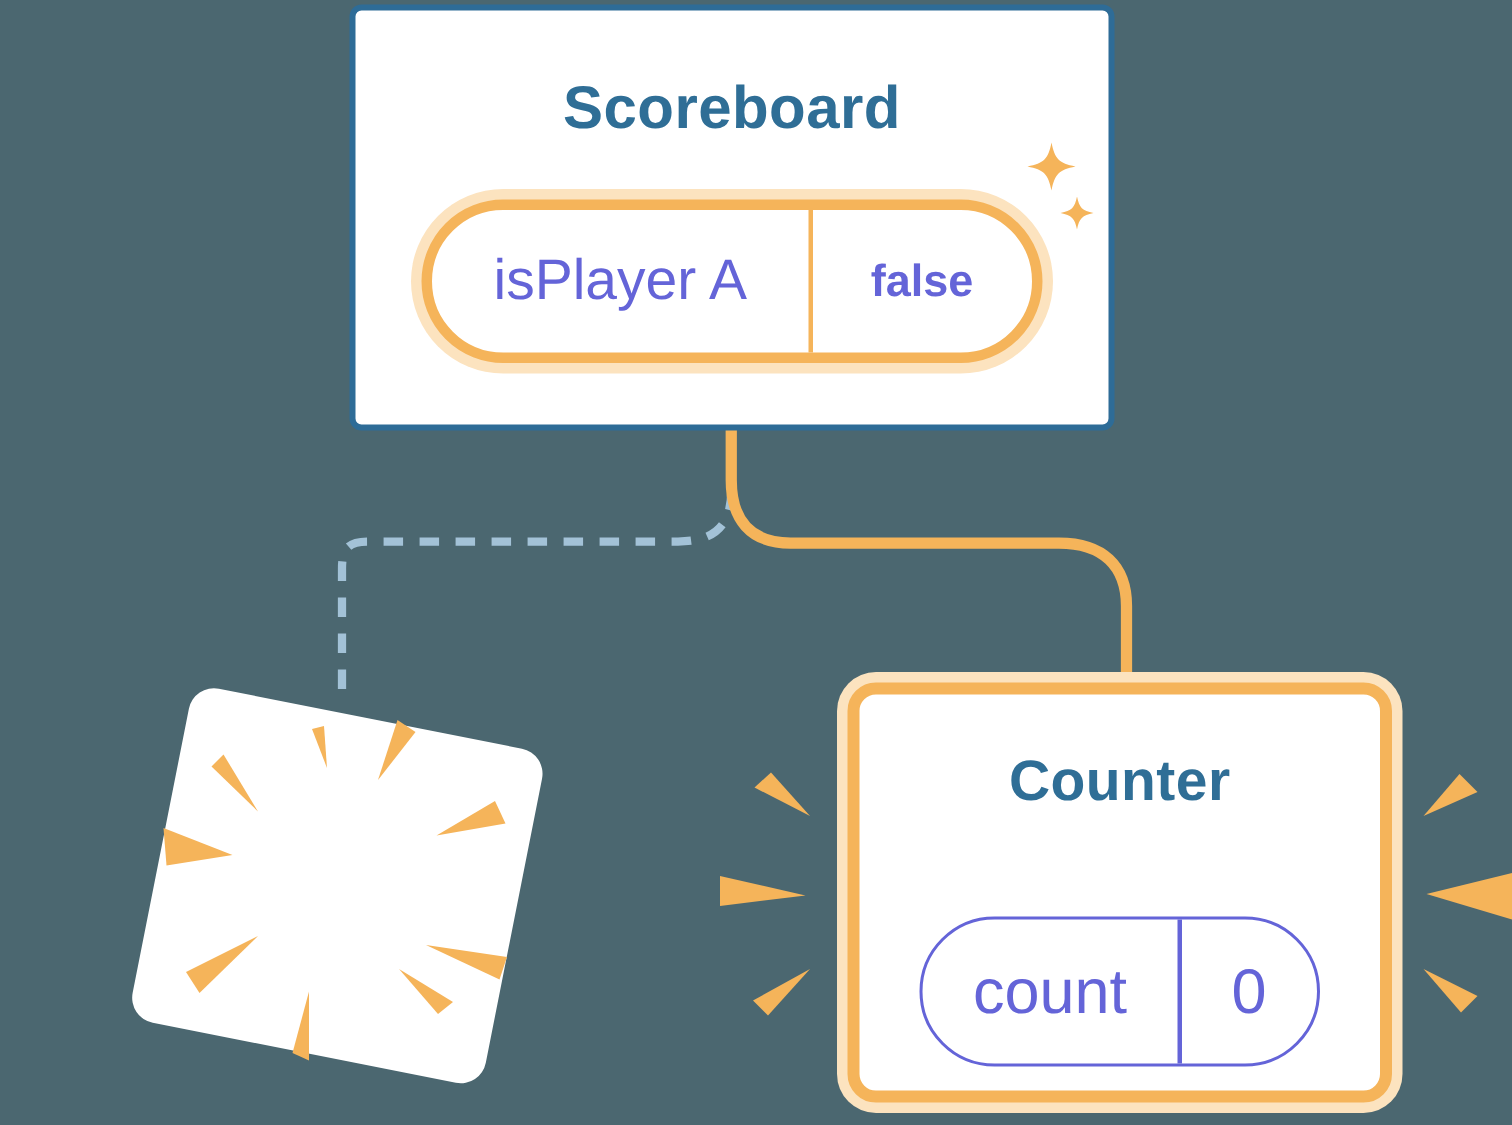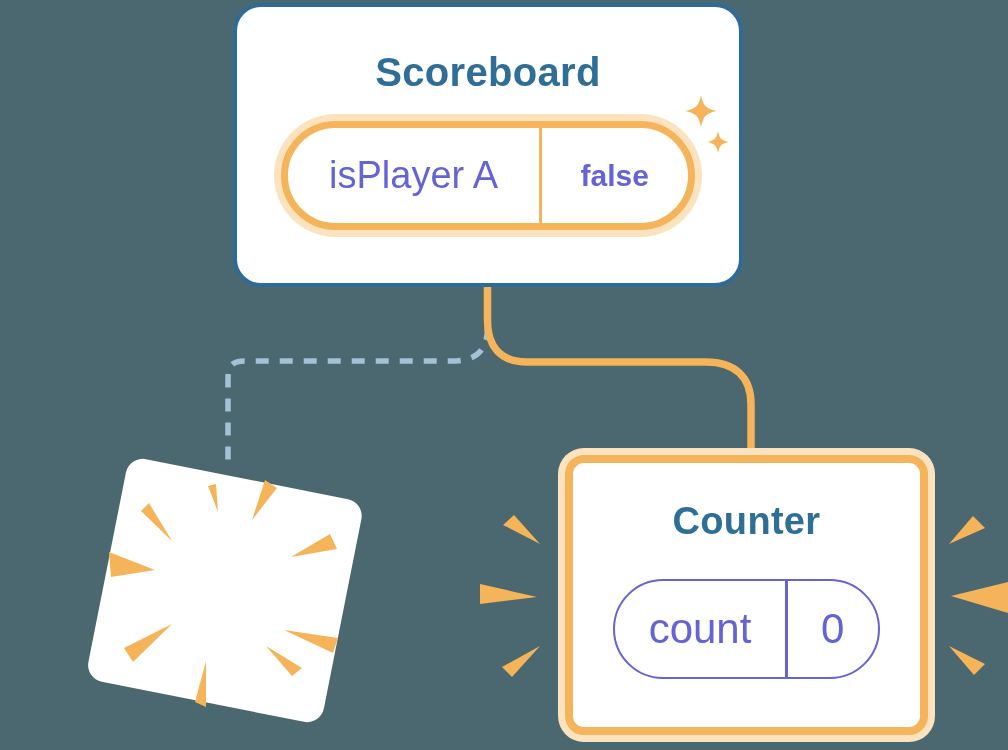--- a/index.html
+++ b/index.html
@@ -22,42 +22,42 @@
     z-index: 0;
   }
   
   .card-scoreboard {
     position: absolute;
     left: 233px; top: 3px;
     width: 510px; height: 284px;
     box-sizing: border-box;
     background: #FFFFFF;
     border: 4.5px solid #2E6C97;
-    border-radius: 28px;
+    border-radius: 8px;
     z-index: 1;
     display: flex;
     flex-direction: column;
     align-items: center;
   }
   .card-title {
     margin-top: 42px;
     font-size: 40px;
     line-height: 46px;
     font-weight: bold;
     letter-spacing: 0.3px;
     color: #2F6E96;
   }
   .state-pill {
     box-sizing: border-box;
     display: flex;
     align-items: stretch;
     background: #FFFFFF;
   }
   .pill-orange {
-    margin-top: 26px;
+    margin-top: 38px;
     width: 414px; height: 109px;
     border: 7px solid #F5B45A;
     border-radius: 60px;
     box-shadow: 0 0 0 7px #FCE3BF;
   }
   .pill-orange .state-key {
     width: 251px;
     display: flex; align-items: center; justify-content: center;
     font-size: 38px; color: #6464D8;
   }
@@ -90,20 +90,21 @@
   }
   .card-counter-inner {
     box-sizing: border-box;
     width: 100%; height: 100%;
     background: #FFFFFF;
     border: 8px solid #F5B45A;
     border-radius: 19px;
     display: flex;
     flex-direction: column;
     align-items: center;
+    gap: 32px;
   }
   .card-counter-inner .card-title {
     margin-top: 36px;
     font-size: 38px;
     line-height: 44px;
   }
   .pill-purple {
     margin-top: 36px;
     width: 267px; height: 100px;
     border: 2.5px solid #6464D8;

